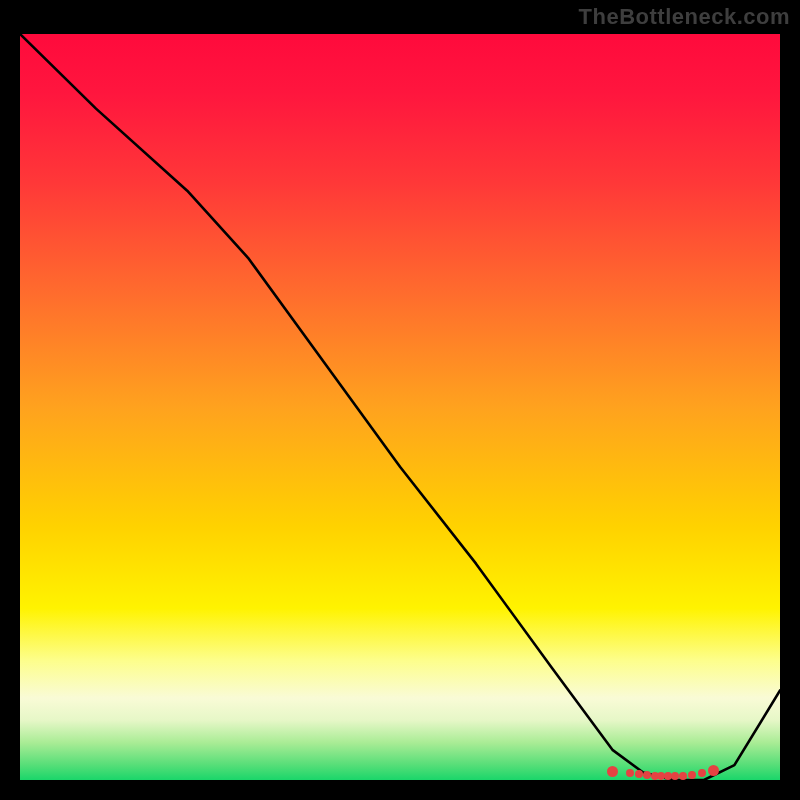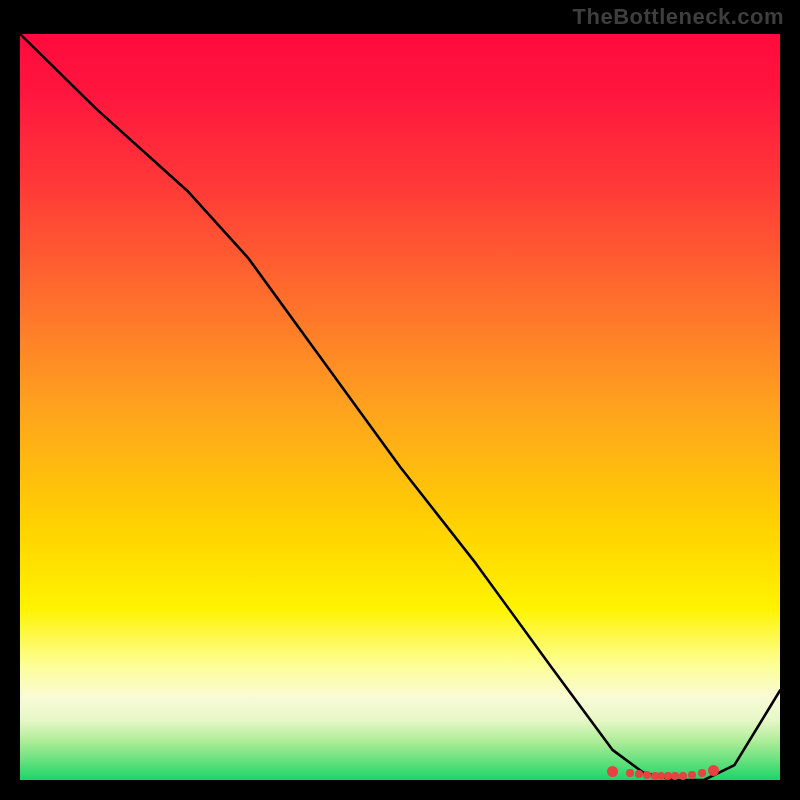--- a/index.html
+++ b/index.html
@@ -1,21 +1,21 @@
 <!DOCTYPE html>
 <html><head>
 <meta charset="utf-8">
 <style>
   * { margin: 0; padding: 0; box-sizing: border-box; }
   html, body { width: 800px; height: 800px; background: #000; overflow: hidden; }
   .wrap { position: relative; width: 800px; height: 800px; background: #000; }
   .watermark {
     position: absolute;
     top: 4px;
-    right: 16px;
+    right: 10px;
     color: #3e3e3e;
     font: 600 22px Arial, Helvetica, sans-serif;
     letter-spacing: 0.5px;
   }
   .plot {
     position: absolute;
     left: 20px;
     top: 34px;
     width: 760px;
     height: 746px;

